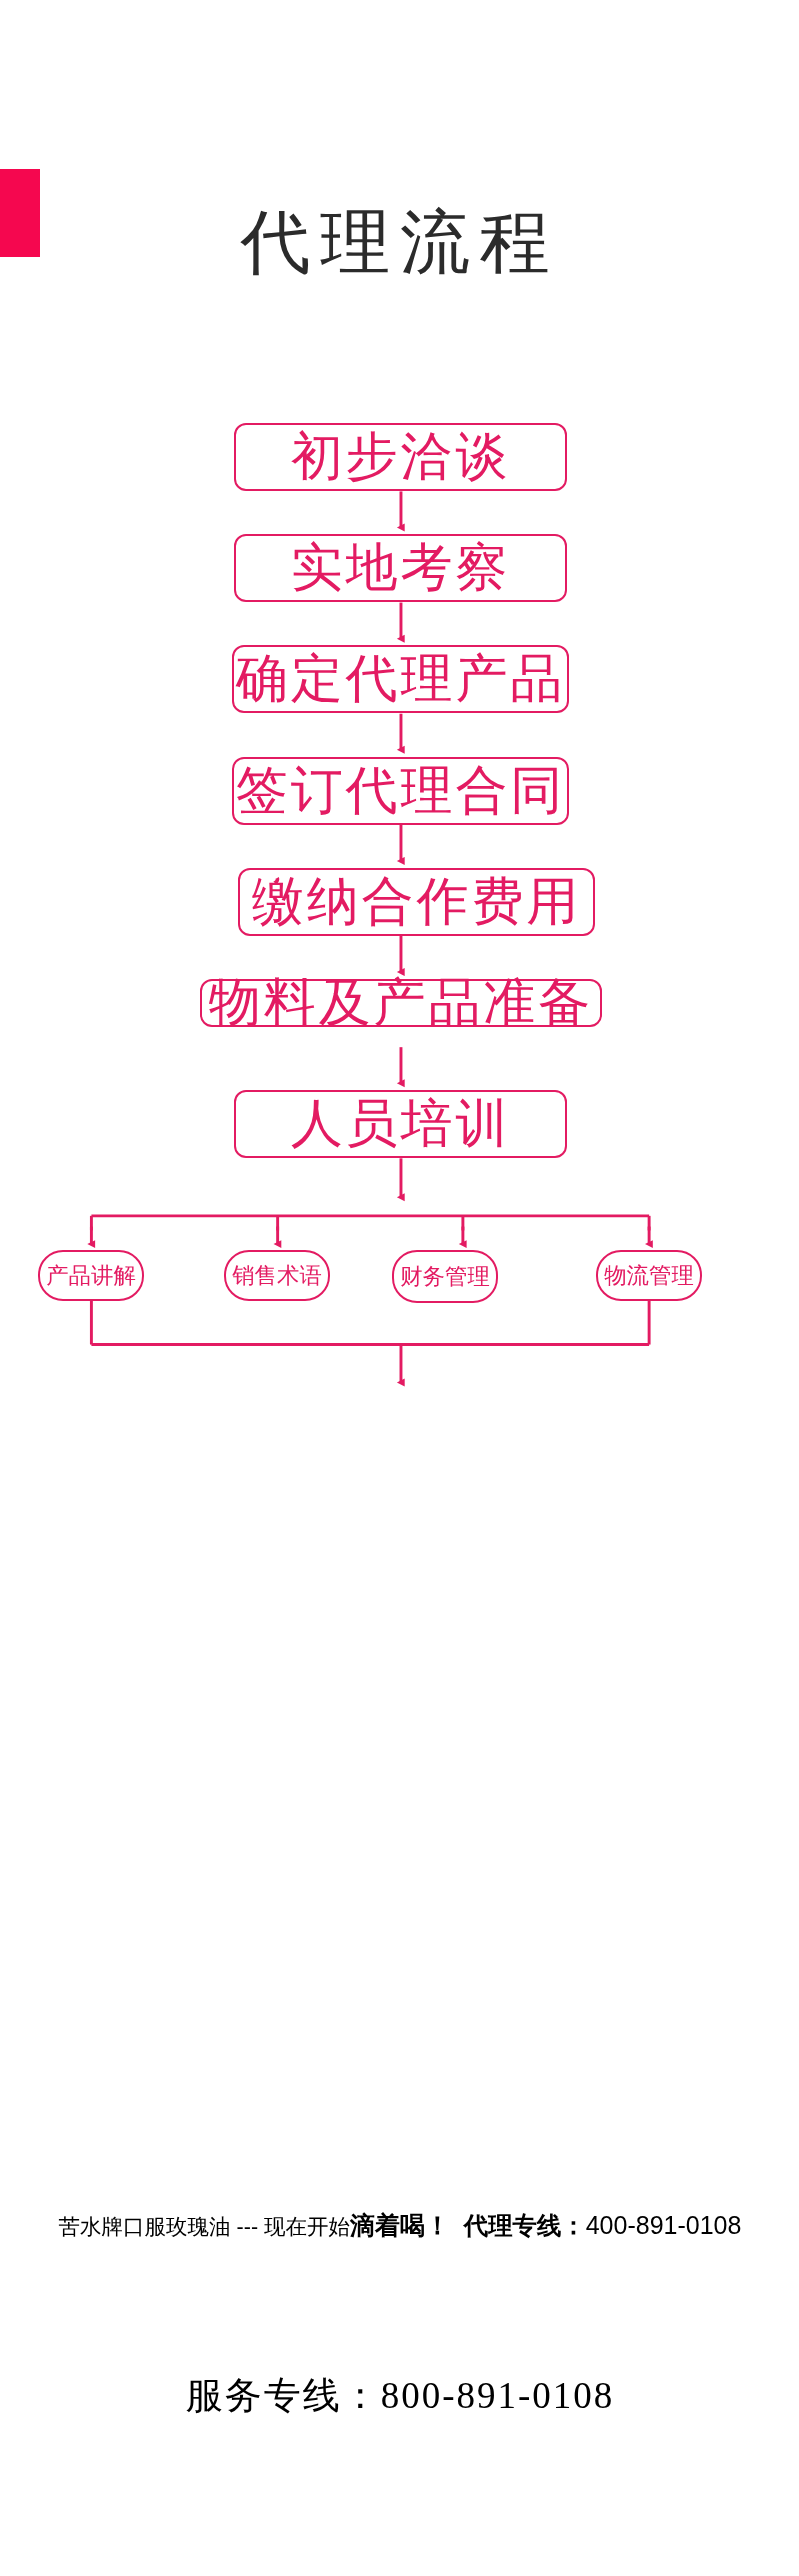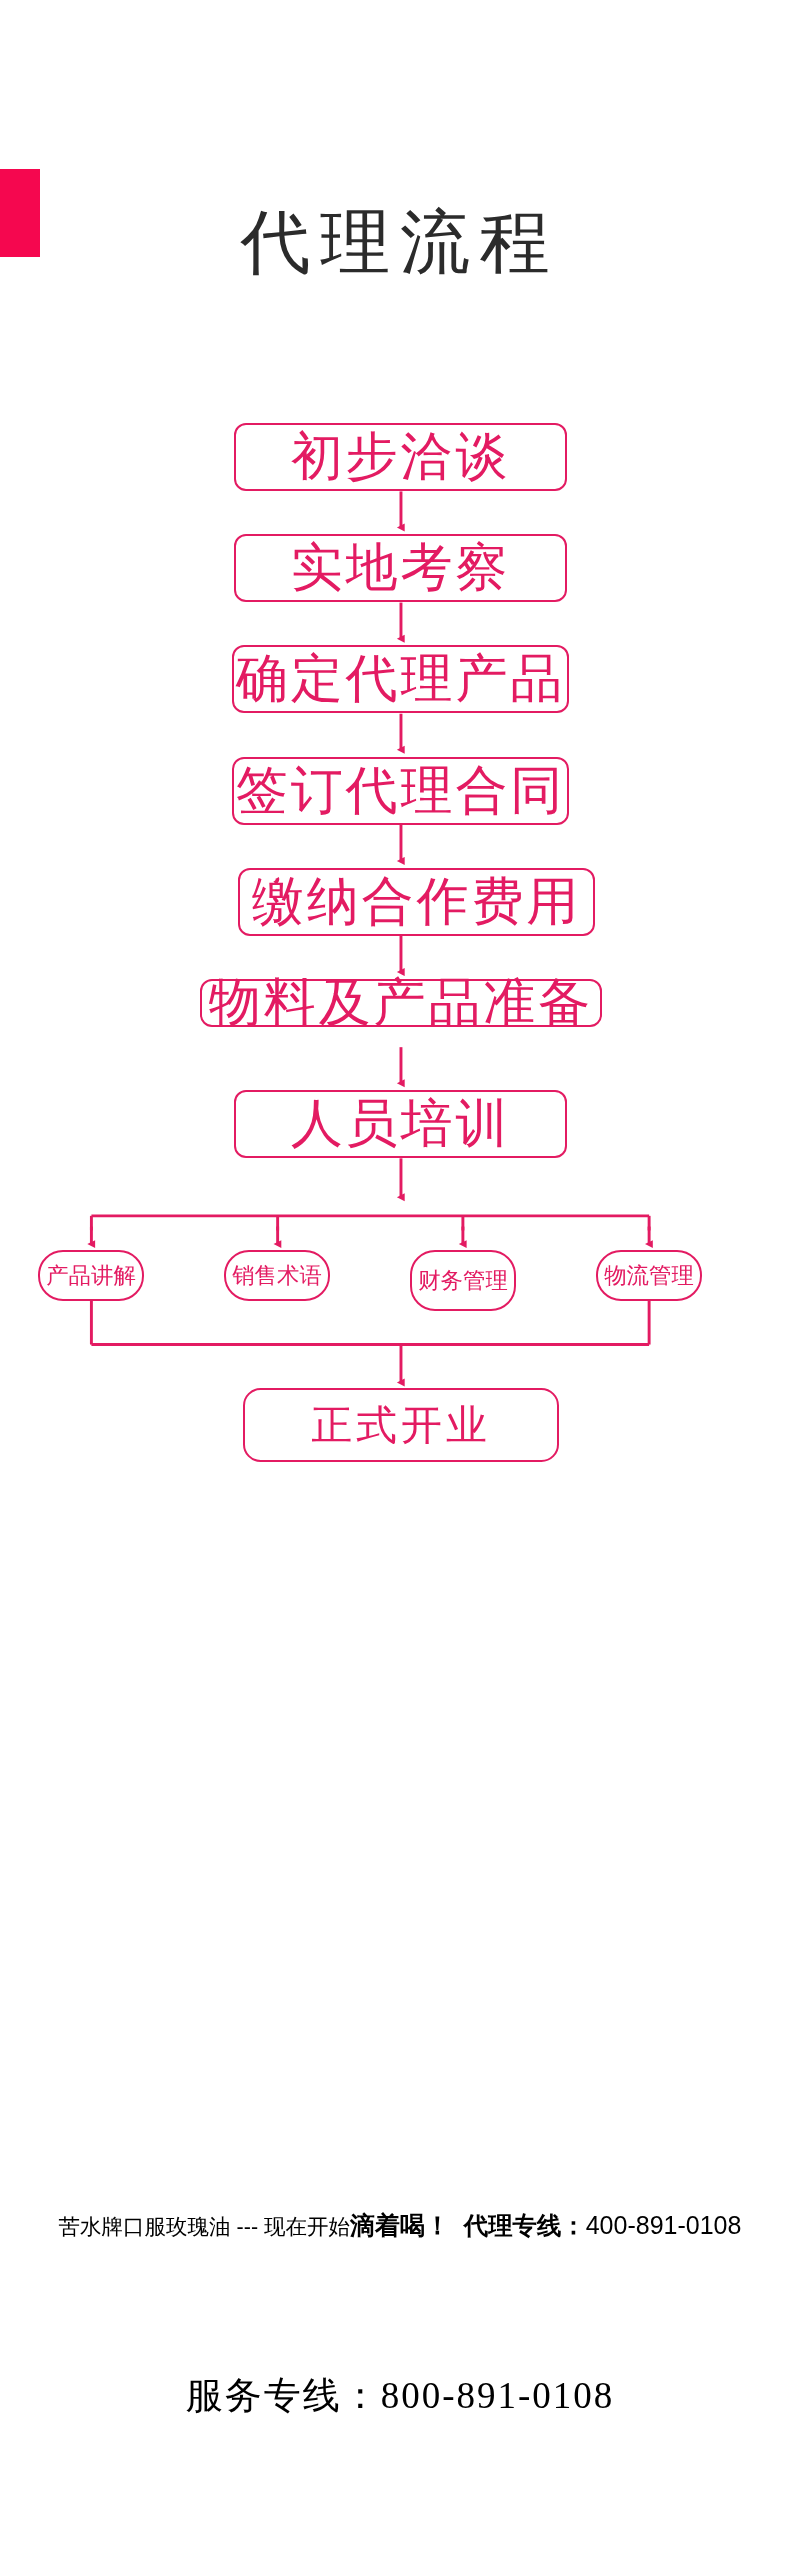--- a/index.html
+++ b/index.html
@@ -81,21 +81,21 @@
   #node-1 { left: 234px; top: 534px;  width: 333px; height: 68px; }
   #node-2 { left: 232px; top: 645px;  width: 337px; height: 68px; }
   #node-3 { left: 232px; top: 757px;  width: 337px; height: 68px; }
   #node-4 { left: 238px; top: 868px;  width: 357px; height: 68px; }
   #node-5 { left: 200px; top: 979px; width: 402px; height: 48px; }
   #node-6 { left: 234px; top: 1090px; width: 333px; height: 68px; }
 
   
   #branch-0 { left: 38px;  top: 1250px; width: 106px; height: 51px; }
   #branch-1 { left: 224px; top: 1250px; width: 106px; height: 51px; }
-  #branch-2 { left: 410px; top: 1250px; width: 106px; height: 61px; }
+  #branch-2 { left: 392px; top: 1250px; width: 106px; height: 53px; }
   #branch-3 { left: 596px; top: 1250px; width: 106px; height: 51px; }
 
   
   #node-final {
     left: 243px; top: 1388px; width: 316px; height: 74px;
     border-radius: 17.6px; font-size: 41px; letter-spacing: 3.9px;
   }
 
   
   #connectors {
@@ -199,19 +199,18 @@
   <div class="node big" id="node-2">确定代理产品</div>
   <div class="node big" id="node-4">缴纳合作费用</div>
   <div class="node big" id="node-5">物料及产品准备</div>
   <div class="node big" id="node-6">人员培训</div>
 
   <div class="node small" id="branch-0">产品讲解</div>
   <div class="node small" id="branch-1">销售术语</div>
   <div class="node small" id="branch-2">财务管理</div>
   <div class="node small" id="branch-3">物流管理</div>
 
-  <div class="node big" id="node-final">正式开业</div>
 </div>
 
 <div id="footer-tagline"><span>苦水牌口服玫瑰油 --- 现在开始</span><span class="emph">滴着喝！</span><span class="hotline-label">代理专线：</span><span class="hotline-number">400-891-0108</span></div>
 
 <div id="footer-service">服务专线：800-891-0108</div>
 
 
 </body></html>

